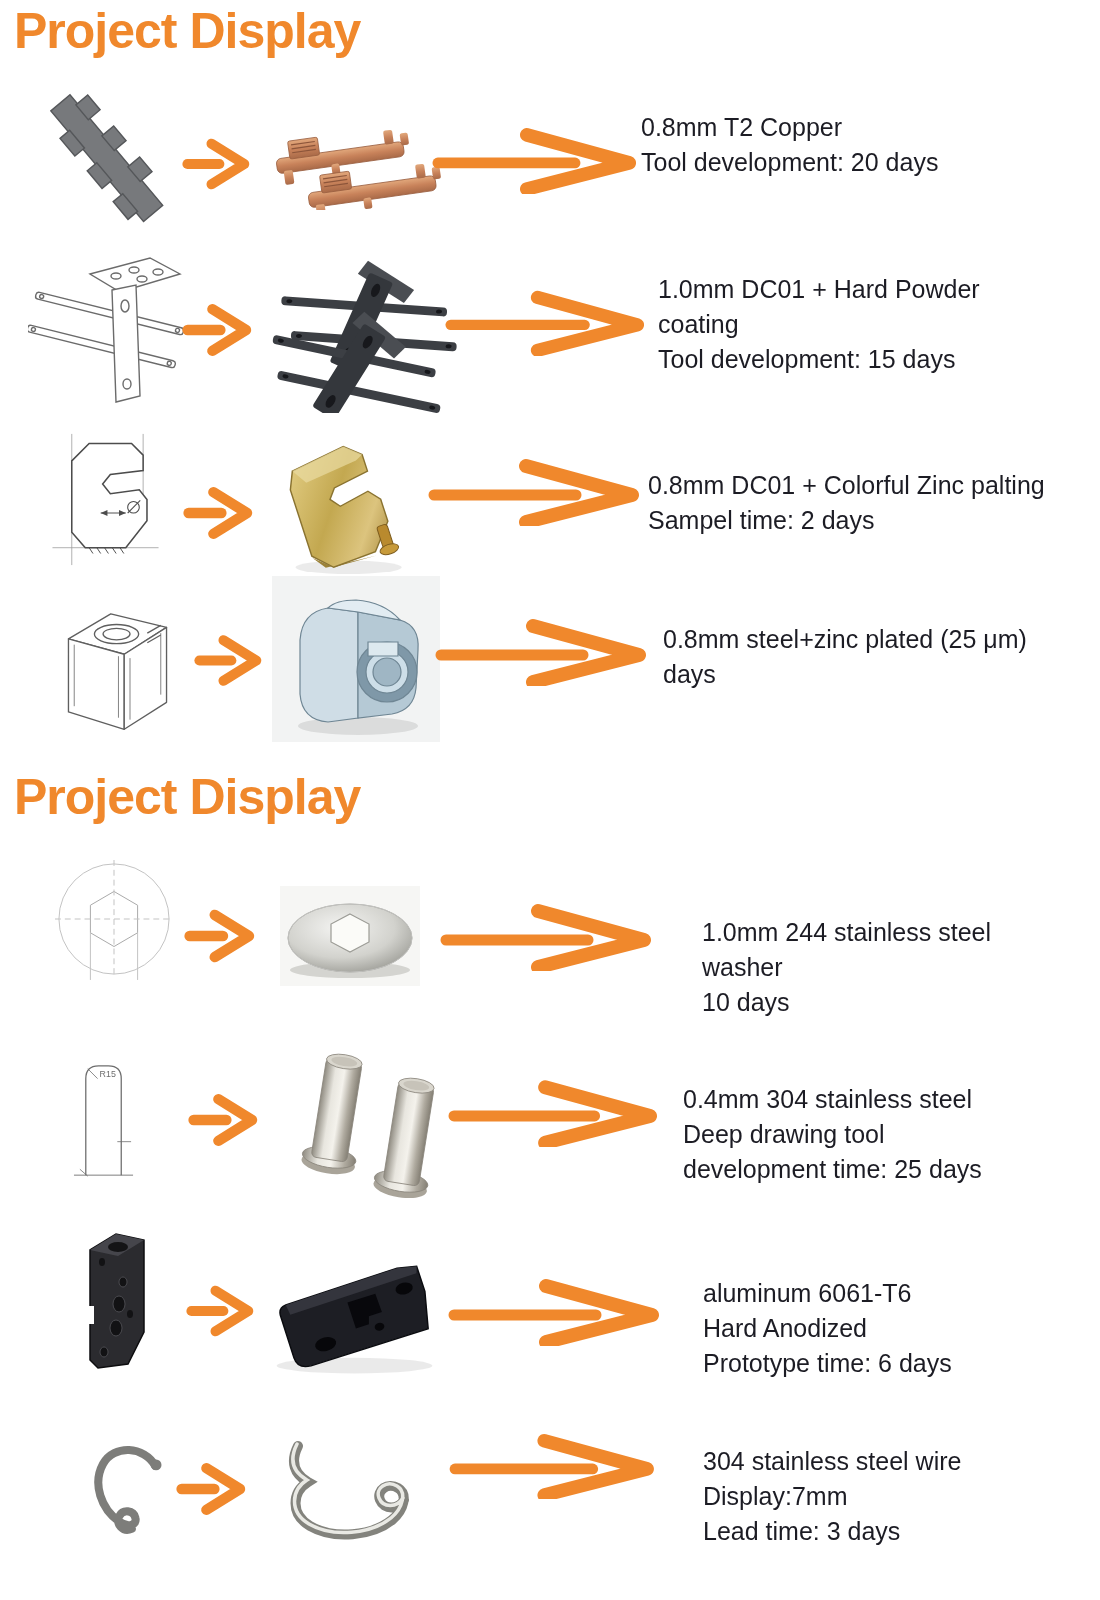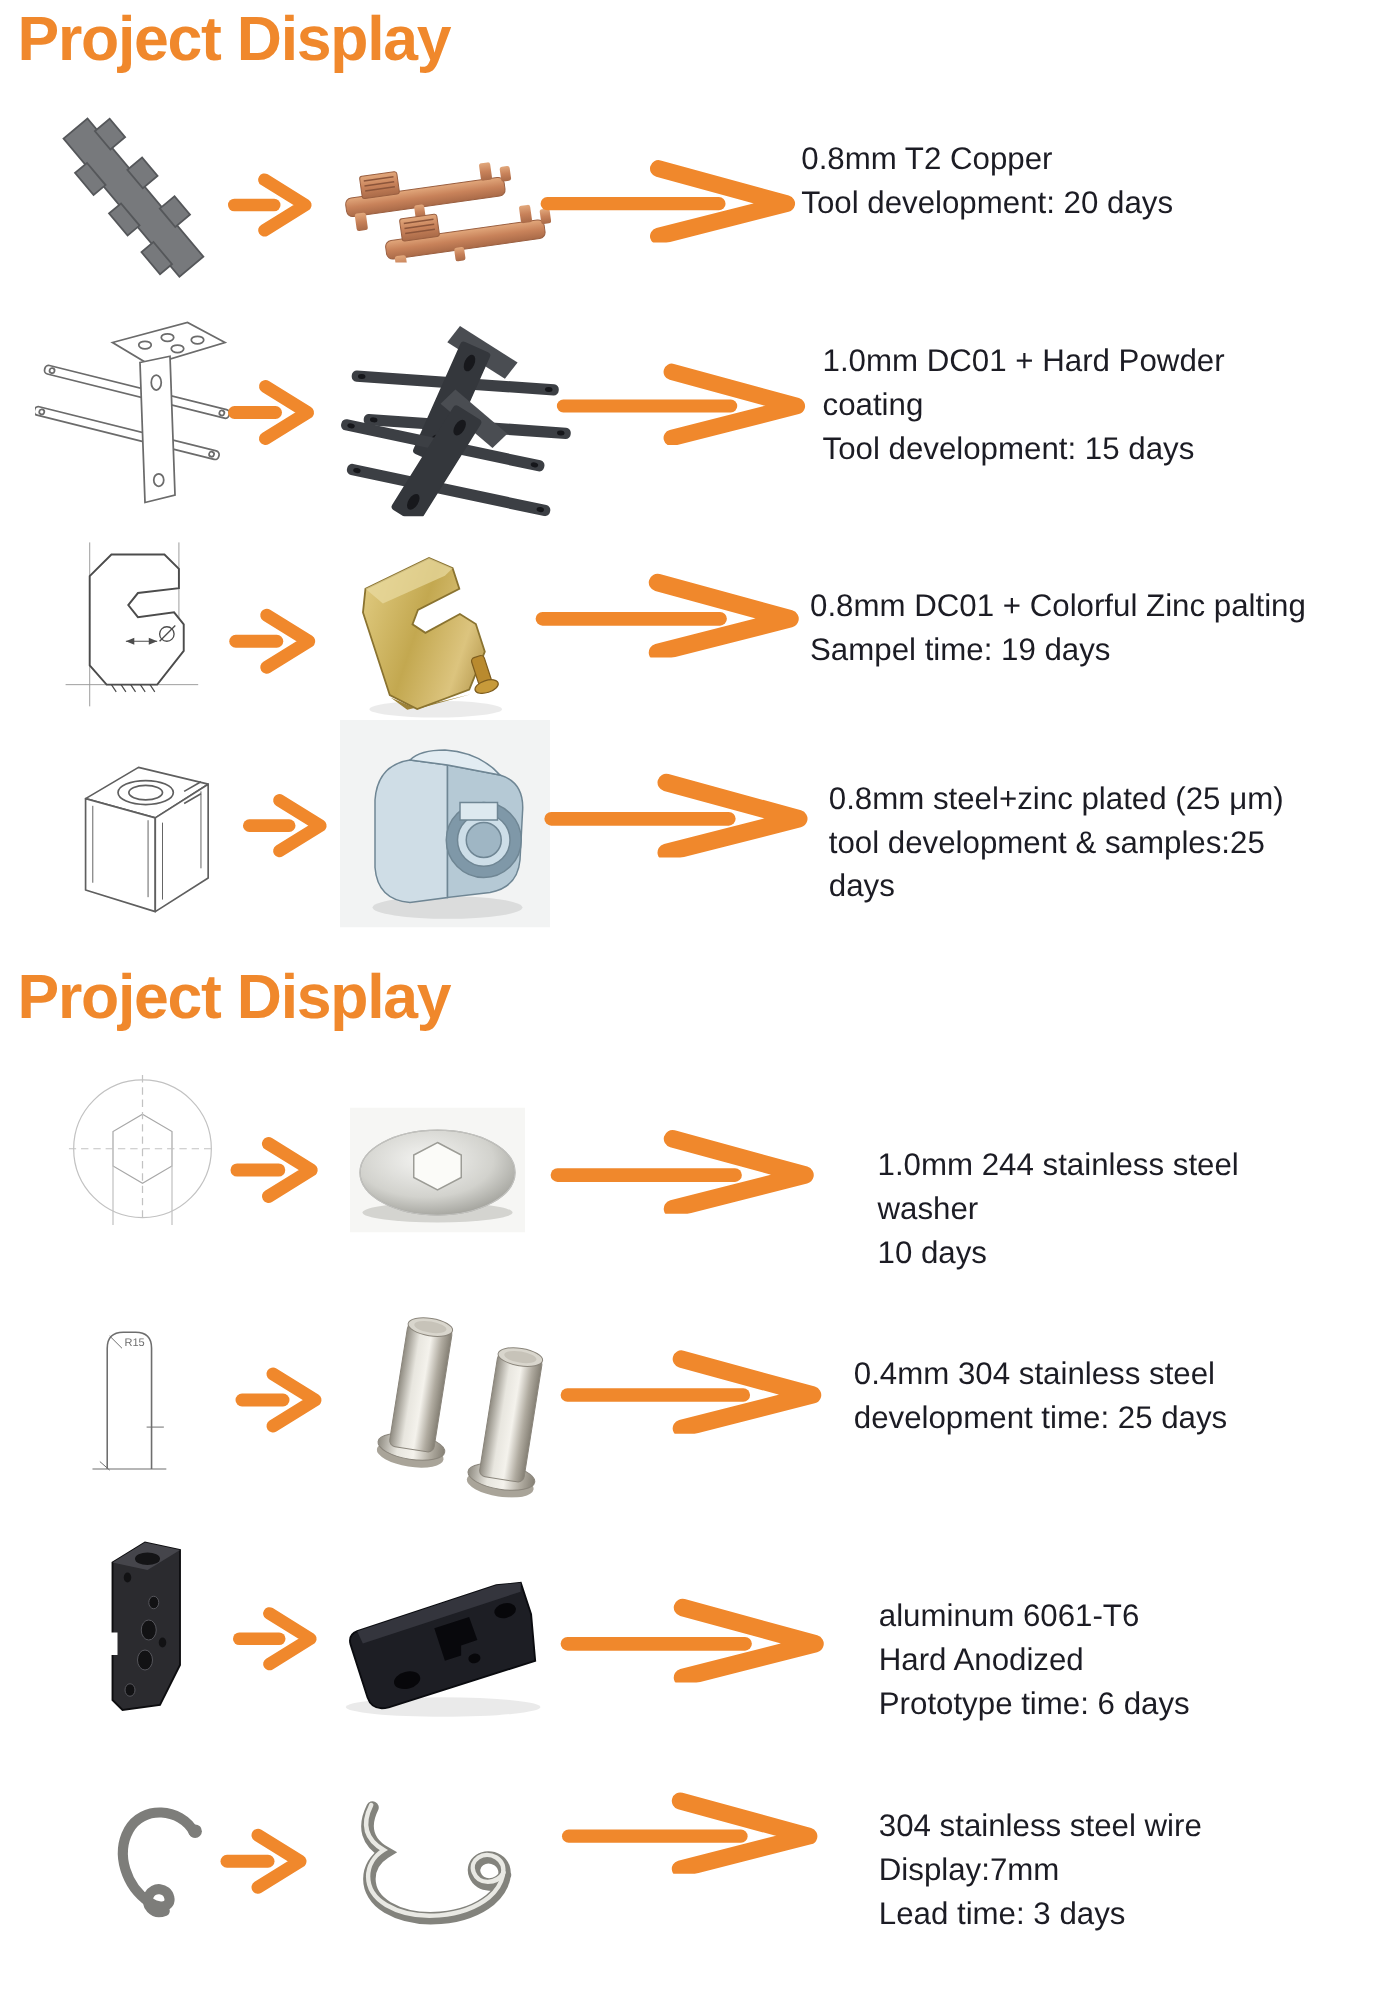--- a/index.html
+++ b/index.html
@@ -171,21 +171,21 @@
       </g>
     </svg>
 
     <svg class="abs arrow arrow-lg" style="left:428px;top:458px;width:212px;height:68px" viewBox="0 0 212 68">
       <line x1="6" y1="37" x2="148" y2="37"></line>
         <polyline points="98,8 204,37 98,64"></polyline>
     </svg>
 
     <div class="txt" style="left:648px;top:468px">
       <div>0.8mm DC01 + Colorful Zinc palting</div>
-      <div>Sampel time: 19 days</div>
+      <div>Sampel time: 2 days</div>
     </div>
   </div>
 
   <div>
     <svg class="abs" style="left:55px;top:582px;width:125px;height:158px" viewBox="0 0 130 158" aria-label="cad-drawing-box-housing">
       <g fill="#fff" stroke="#5f5f5f" stroke-width="1.4" stroke-linejoin="round">
         <polygon points="14,56 58,30 116,44 72,72"></polygon>
         <polygon points="14,56 72,72 72,150 14,132"></polygon>
         <polygon points="72,72 116,44 116,122 72,150"></polygon>
         <ellipse cx="64" cy="51" rx="23" ry="10"></ellipse>
@@ -214,21 +214,20 @@
       </g>
     </svg>
 
     <svg class="abs arrow arrow-lg" style="left:435px;top:618px;width:212px;height:68px" viewBox="0 0 212 68">
       <line x1="6" y1="37" x2="148" y2="37"></line>
         <polyline points="98,8 204,37 98,64"></polyline>
     </svg>
 
     <div class="txt" style="left:663px;top:622px">
       <div>0.8mm steel+zinc plated (25 μm)</div>
-      <div>tool development &amp; samples:25</div>
       <div>days</div>
     </div>
   </div>
 
   <h1 class="title" style="top:768px">Project Display</h1>
 
   <div>
     <svg class="abs" style="left:55px;top:858px;width:118px;height:122px" viewBox="0 0 120 124" aria-label="technical-drawing-hex-hole-washer">
       <g fill="none" stroke="#c2c2c2" stroke-width="1">
         <circle cx="60" cy="62" r="56"></circle>
@@ -310,20 +309,21 @@
       <use href="#pinA" transform="translate(72,24)"></use>
     </svg>
 
     <svg class="abs arrow arrow-lg" style="left:448px;top:1079px;width:210px;height:68px" viewBox="0 0 212 68">
       <line x1="6" y1="37" x2="148" y2="37"></line>
         <polyline points="98,8 204,37 98,64"></polyline>
     </svg>
 
     <div class="txt" style="left:683px;top:1082px">
       <div>0.4mm 304 stainless steel</div>
+      <div>Deep drawing tool</div>
       <div>development time: 25 days</div>
     </div>
   </div>
 
   <div>
     <svg class="abs" style="left:78px;top:1222px;width:76px;height:150px" viewBox="0 0 76 150" aria-label="cad-drawing-aluminum-block">
       <polygon points="12,28 38,12 66,18 66,110 50,142 20,146 12,138" fill="#2b2b2f" stroke="#0d0d0f" stroke-width="1.5"></polygon>
       <polygon points="12,28 38,12 66,18 40,34" fill="#45454b"></polygon>
       <ellipse cx="40" cy="25" rx="10" ry="5" fill="#141416"></ellipse>
       <ellipse cx="45" cy="60" rx="4" ry="5" fill="#121214" stroke="#55555b" stroke-width="0.8"></ellipse>

